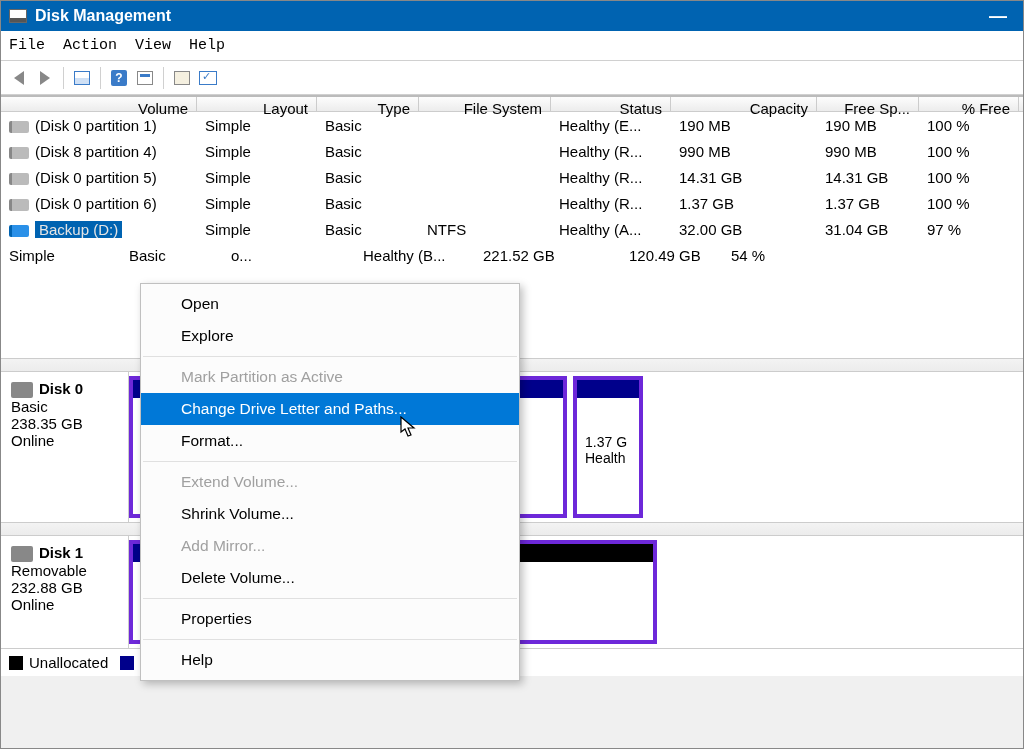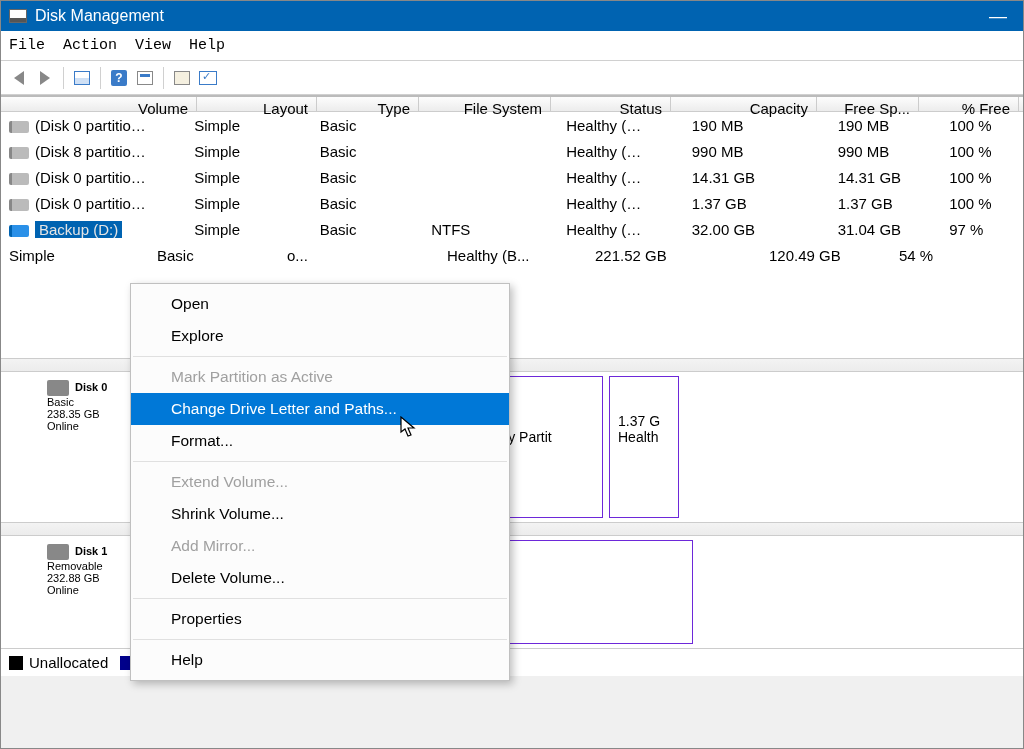--- a/index.html
+++ b/index.html
@@ -1,17 +1,17 @@
 <!DOCTYPE html>
 <html><head>
   <meta charset="utf-8">
   <style>
     * { margin: 0; padding: 0; box-sizing: border-box; font-family: "Segoe UI", Tahoma, sans-serif; }
     body { width: 1024px; height: 749px; overflow: hidden; background: #f0f0f0; border: 1px solid #888; }
-    .titlebar { background: #0063b1; color: #fff; height: 30px; display: flex; align-items: center; padding: 0 8px; }
+    .titlebar { background: #0063b1; color: #fff; height: 30px; display: flex; align-items: center; padding: 0 8px; font-weight: bold; }
     .titlebar-icon { width: 18px; height: 14px; background: #fff; border: 1px solid #666; margin-right: 8px; position: relative; }
     .titlebar-icon::after { content: ""; position: absolute; bottom: 0; left: 0; right: 0; height: 4px; background: #555; }
     .titlebar-min { margin-left: auto; font-size: 18px; padding: 0 8px; }
     .menubar { background: #fff; height: 30px; display: flex; align-items: center; padding: 0 8px; gap: 18px; border-bottom: 1px solid #d0d0d0; font-size: 15px; }
     .menubar span { cursor: default; font-family: Liberation Mono, monospace; }
     .toolbar { background: #fff; height: 34px; display: flex; align-items: center; padding: 0 6px; gap: 2px; border-bottom: 1px solid #d0d0d0; }
     .tb-btn { width: 24px; height: 24px; display: flex; align-items: center; justify-content: center; }
     .tb-sep { width: 1px; height: 22px; background: #d0d0d0; margin: 0 4px; }
     .arrow-left, .arrow-right { width: 0; height: 0; border-top: 7px solid transparent; border-bottom: 7px solid transparent; }
     .arrow-left { border-right: 10px solid #888; }
@@ -20,43 +20,43 @@
     .ico-help { width: 16px; height: 16px; background: #3a7bc8; color: #fff; font-size: 12px; font-weight: bold; text-align: center; line-height: 16px; border-radius: 2px; }
     .ico-prop { width: 16px; height: 14px; border: 1px solid #888; background: #fff; position: relative; }
     .ico-prop::before { content: ""; position: absolute; top: 2px; left: 2px; right: 2px; height: 3px; background: #3a7bc8; }
     .ico-refresh { width: 16px; height: 14px; border: 1px solid #888; background: #f5f0e0; }
     .ico-check { width: 18px; height: 14px; border: 1px solid #3a7bc8; position: relative; background: #fff; }
     .ico-check::before { content: "✓"; position: absolute; top: -2px; left: 2px; font-size: 11px; color: #3a7bc8; }
     
     .vol-header { display: flex; background: linear-gradient(#fdfdfd, #ececec); border-top: 2px solid #bbb; border-bottom: 1px solid #ccc; height: 17px; text-align: right; }
     .vol-header > div { border-right: 1px solid #ccc; padding: 3px 8px; font-size: 15px; }
     .vol-body { background: #fff; height: 246px; overflow: hidden; }
-    .vol-row { display: flex; height: 26px; align-items: center; font-size: 15px; gap: 28px; }
+    .vol-row { display: flex; height: 26px; align-items: center; font-size: 15px; }
     .vol-row > div { padding: 0 8px; white-space: nowrap; overflow: hidden; text-overflow: ellipsis; }
     .disk-icon { width: 20px; height: 12px; background: linear-gradient(90deg,#888 0 3px,#bbb 3px 100%); border-radius: 2px; display: inline-block; margin-right: 6px; vertical-align: middle; }
     .disk-icon.blue { background: linear-gradient(90deg,#0063b1 0 3px,#2a90e8 3px 100%); }
     .selected-cell { background: #0063b1; color: #e5e5e5; padding: 0 4px; }
     .c0{width:196px}.c1{width:120px}.c2{width:102px}.c3{width:132px}.c4{width:120px}.c5{width:146px}.c6{width:102px}.c7{width:100px}
     
     .disk-area { background: #fff; }
     .disk-sep { height: 14px; background: linear-gradient(#f3f3f3,#ececec); border-top: 1px solid #ccc; border-bottom: 1px solid #ccc; }
     .disk-row { display: flex; height: 150px; }
-    .disk-label { width: 128px; padding: 8px 10px; border-right: 1px solid #ccc; font-size: 11px; margin-left: 36px; }
+    .disk-label { width: 128px; padding: 8px 10px; border-right: 1px solid #ccc; font-size: 15px; }
     .disk-label .dicon { width: 22px; height: 16px; background: #888; border-radius: 2px; display: inline-block; margin-right: 6px; vertical-align: middle; }
     .disk-parts { flex: 1; display: flex; gap: 6px; padding: 4px 4px 4px 0; overflow: hidden; }
-    .disk-part { border: 1px solid #6d28d9; display: flex; min-width: 40px; }
+    .disk-part { border: 4px solid #6d28d9; display: flex; flex-direction: column; min-width: 40px; }
     .part-top { height: 18px; background: #00008b; }
     .part-top.black { background: #000; }
     .part-body { flex: 1; padding: 36px 8px 8px 8px; font-size: 14px; white-space: nowrap; overflow: hidden; }
     
     .legend { height: 28px; background: #fff; border-top: 1px solid #ccc; display: flex; align-items: center; padding: 0 8px; font-size: 15px; gap: 6px; }
     .sw { width: 14px; height: 14px; display: inline-block; }
     .sw.black{background:#000}.sw.navy{background:#00008b}
     
-    .context-menu { position: absolute; left: 130px; top: 283px; width: 380px; background: #fcfcfc; border: 1px solid #c0c0c0; box-shadow: 3px 3px 8px rgba(0,0,0,0.25); padding: 4px 0; z-index: 100; }
+    .context-menu { position: absolute; left: 140px; top: 283px; width: 380px; background: #fcfcfc; border: 1px solid #c0c0c0; box-shadow: 3px 3px 8px rgba(0,0,0,0.25); padding: 4px 0; z-index: 100; }
     .cm-item { padding: 7px 14px 7px 40px; font-size: 15.5px; cursor: default; }
     .cm-item.disabled { color: #a0a0a0; }
     .cm-item.highlight { background: #0078d7; color: #fff; }
     .cm-sep { height: 1px; background: #e0e0e0; margin: 4px 2px; }
     .cursor { position: absolute; left: 400px; top: 416px; z-index: 200; font-size: 18px; pointer-events: none; }
   </style>
 </head>
 <body>
 
 <div class="titlebar">

